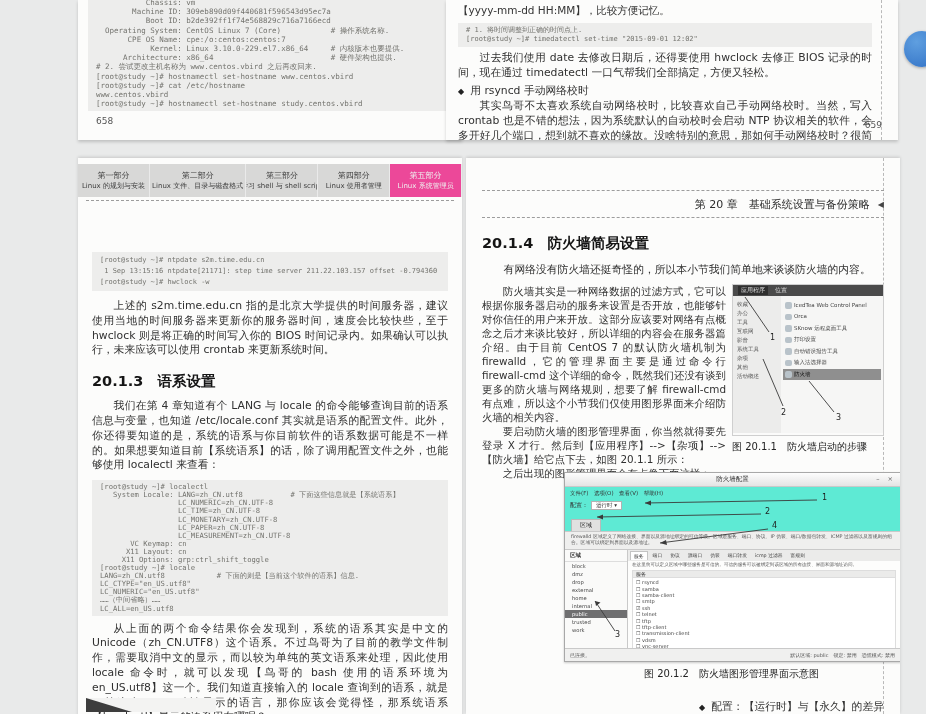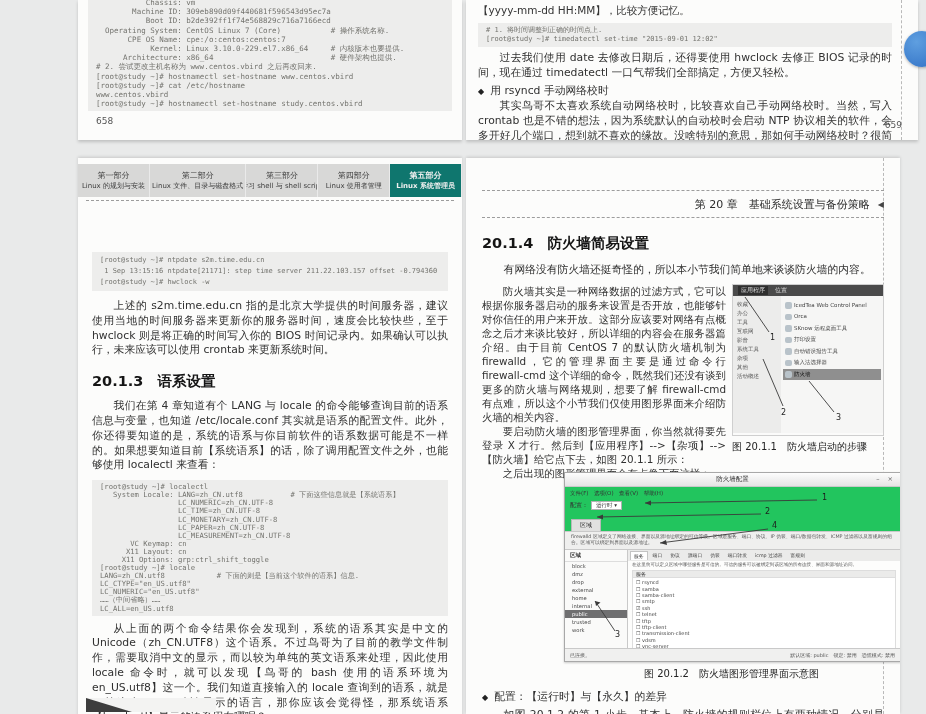--- a/index.html
+++ b/index.html
@@ -1,20 +1,20 @@
 <!DOCTYPE html>
 <html><head>
 <meta charset="utf-8">
 <style>
   html,body{margin:0;padding:0;background:#e9eaea;}
   .viewport{position:relative;width:926px;height:714px;background:#e9eaea;overflow:hidden;
     font-family:"DejaVu Sans",sans-serif;color:#333;}
   .page{position:absolute;background:#fcfcfb;overflow:hidden;}
   .page-tl{left:78px;top:0;width:384px;height:140px;box-shadow:0 2px 3px rgba(0,0,0,.18);}
-  .page-tr{left:466px;top:0;width:452px;height:140px;box-shadow:0 2px 3px rgba(0,0,0,.18);}
+  .page-tr{left:446px;top:0;width:452px;height:140px;box-shadow:0 2px 3px rgba(0,0,0,.18);}
   .page-bl{left:78px;top:158px;width:384px;height:712px;box-shadow:0 -1px 3px rgba(0,0,0,.15);}
   .page-br{left:466px;top:158px;width:434px;height:556px;box-shadow:0 -1px 3px rgba(0,0,0,.15);}
   .codeblock{background:#ededec;padding:3px 8px;}
   .code-line{white-space:pre;overflow:hidden;font-family:"DejaVu Sans Mono",monospace;
     font-size:7px;line-height:9.2px;color:#73736e;}
   .tl-code{margin:-5px 10px 0 10px;}
   .tl-code .code-line{font-size:7.5px;}
   .pageno{position:absolute;font-size:9px;color:#555;}
   .pageno.left{left:18px;top:116px;}
   .pageno.right{right:16px;top:120px;}
@@ -23,21 +23,21 @@
   .lead-line{font-size:10.5px;margin:0;color:#333;}
   .tr-code{margin:5px 0 4px 0;}
   .para{font-size:10.8px;line-height:14.8px;text-align:justify;text-indent:2em;margin:0;color:#303030;}
   .bullet-line{font-size:10.8px;line-height:15px;color:#303030;margin-top:2px;}
   .diamond{font-size:8px;margin-right:6px;color:#222;}
   
   .tabbar{display:flex;margin:6px 0 0 0;height:33px;}
   .tab{flex:1;background:#d8d8d7;border-right:1px solid #eaeaea;display:flex;flex-direction:column;
     justify-content:center;align-items:center;color:#3d3d3d;overflow:hidden;}
   .tab.wide{flex:1.35;}
-  .tab.active{background:#0f766e;color:#efefef;font-weight:bold;}
+  .tab.active{background:#ec4899;color:#efefef;}
   .tab-part{font-size:8px;line-height:11px;}
   .tab-label{font-size:7px;line-height:10px;white-space:nowrap;}
   .dash-h{border-top:1px dashed #9c9c9c;height:0;}
   .bl-content{padding:8px 14px;}
   .bl-code1{margin-top:43px;}
   .bl-code1 .code-line{font-size:7px;line-height:11px;}
   .p-gap{margin-top:8px;}
   .section-h{margin-top:14px;font-size:14.5px;font-weight:bold;color:#151515;}
   .section-h .s-num{margin-right:14px;}
   .bl-code2{margin-top:7px;}
@@ -67,21 +67,21 @@
   .fig1-app{font-size:5.5px;line-height:11.5px;color:#444;padding-left:11px;position:relative;
     white-space:nowrap;overflow:hidden;}
   .fig1-app::before{content:"";position:absolute;left:2px;top:2.5px;width:6.5px;height:6.5px;
     background:#b9c3ca;border-radius:2px;}
   .fig1-app.selected{background:#8f8f8f;color:#101010;}
   .fig-arrows{position:absolute;left:0;top:0;pointer-events:none;}
   .arrow-label{position:absolute;font-size:8px;color:#1d1d1d;}
   .fig-caption{font-size:10px;color:#222;text-align:left;margin-top:4px;white-space:nowrap;}
   
   .fig2{margin:2px 0 0 82px;width:335px;}
-  .fig2-win{position:relative;width:335px;height:188px;background:#22c55e;border:1px solid #a8a8a8;
+  .fig2-win{position:relative;width:335px;height:188px;background:#5eead4;border:1px solid #a8a8a8;
     box-shadow:0 1px 2px rgba(0,0,0,.2);}
   .f2-title{height:13px;background:linear-gradient(#fdfdfd,#e4e4e4);border-bottom:1px solid #c9c9c9;
     font-size:6.5px;color:#333;text-align:center;line-height:13px;position:relative;}
   .f2-btns{position:absolute;right:4px;top:0;font-size:6.5px;color:#666;letter-spacing:3px;}
   .f2-menu{font-size:5.5px;color:#333;padding:3px 5px 2px 5px;}
   .f2-config{display:flex;align-items:center;font-size:6px;color:#333;padding:2px 5px;}
   .f2-drop{border:1px solid #b2b2b2;background:#fff;font-size:5.5px;padding:0 4px;margin-left:3px;}
   .f2-zonetab{display:inline-block;background:#e1e1e0;border:1px solid #b9b9b9;border-bottom:none;
     font-size:6px;padding:1px 8px;margin:2px 0 0 6px;color:#222;}
   .f2-desc{font-size:4.8px;line-height:6.6px;color:#555;padding:2px 6px;border-top:1px solid #c9c9c9;
@@ -95,21 +95,21 @@
   .svc-tabs{display:flex;gap:2px;background:#ebebea;padding:1px 2px;white-space:nowrap;overflow:hidden;}
   .svc-tab{font-size:4.8px;padding:1px 3px;color:#444;}
   .svc-tab:first-child{background:#fff;border:1px solid #c4c4c4;border-bottom:none;}
   .panel-desc{font-size:4.6px;line-height:6.2px;color:#555;padding:1px 4px;}
   .svc-h{font-size:5px;color:#333;background:#ebebea;border:1px solid #ddd;margin:1px 4px 0 4px;padding:0 3px;}
   .svc-list{margin:0 4px;border:1px solid #ddd;border-top:none;flex:1;overflow:hidden;background:#fff;padding:1px 3px;}
   .svc-item{font-size:5px;line-height:6.4px;color:#444;white-space:nowrap;overflow:hidden;}
   .f2-status{position:absolute;left:0;right:0;bottom:0;height:12px;display:flex;justify-content:space-between;
     align-items:center;border-top:1px solid #c9c9c9;font-size:5px;color:#555;padding:0 5px;background:#f0f0ef;}
   .fig2-caption{margin:5px 0 0 82px;width:335px;font-size:10px;color:#222;text-align:center;white-space:nowrap;}
-  .bullet2{margin-top:8px;}
+  .bullet2{margin-top:18px;text-align:right;}
   .partial-para{height:13px;overflow:hidden;margin-top:3px;}
   .float-btn{position:absolute;left:904px;top:31px;width:36px;height:36px;border-radius:50%;
     background:radial-gradient(circle at 35% 30%,#5f9fe0,#2f6fc4);box-shadow:0 1px 3px rgba(0,0,0,.3);}
 </style>
 </head>
 <body>
 
 <div class="viewport">
 
   <div class="page page-tl">

